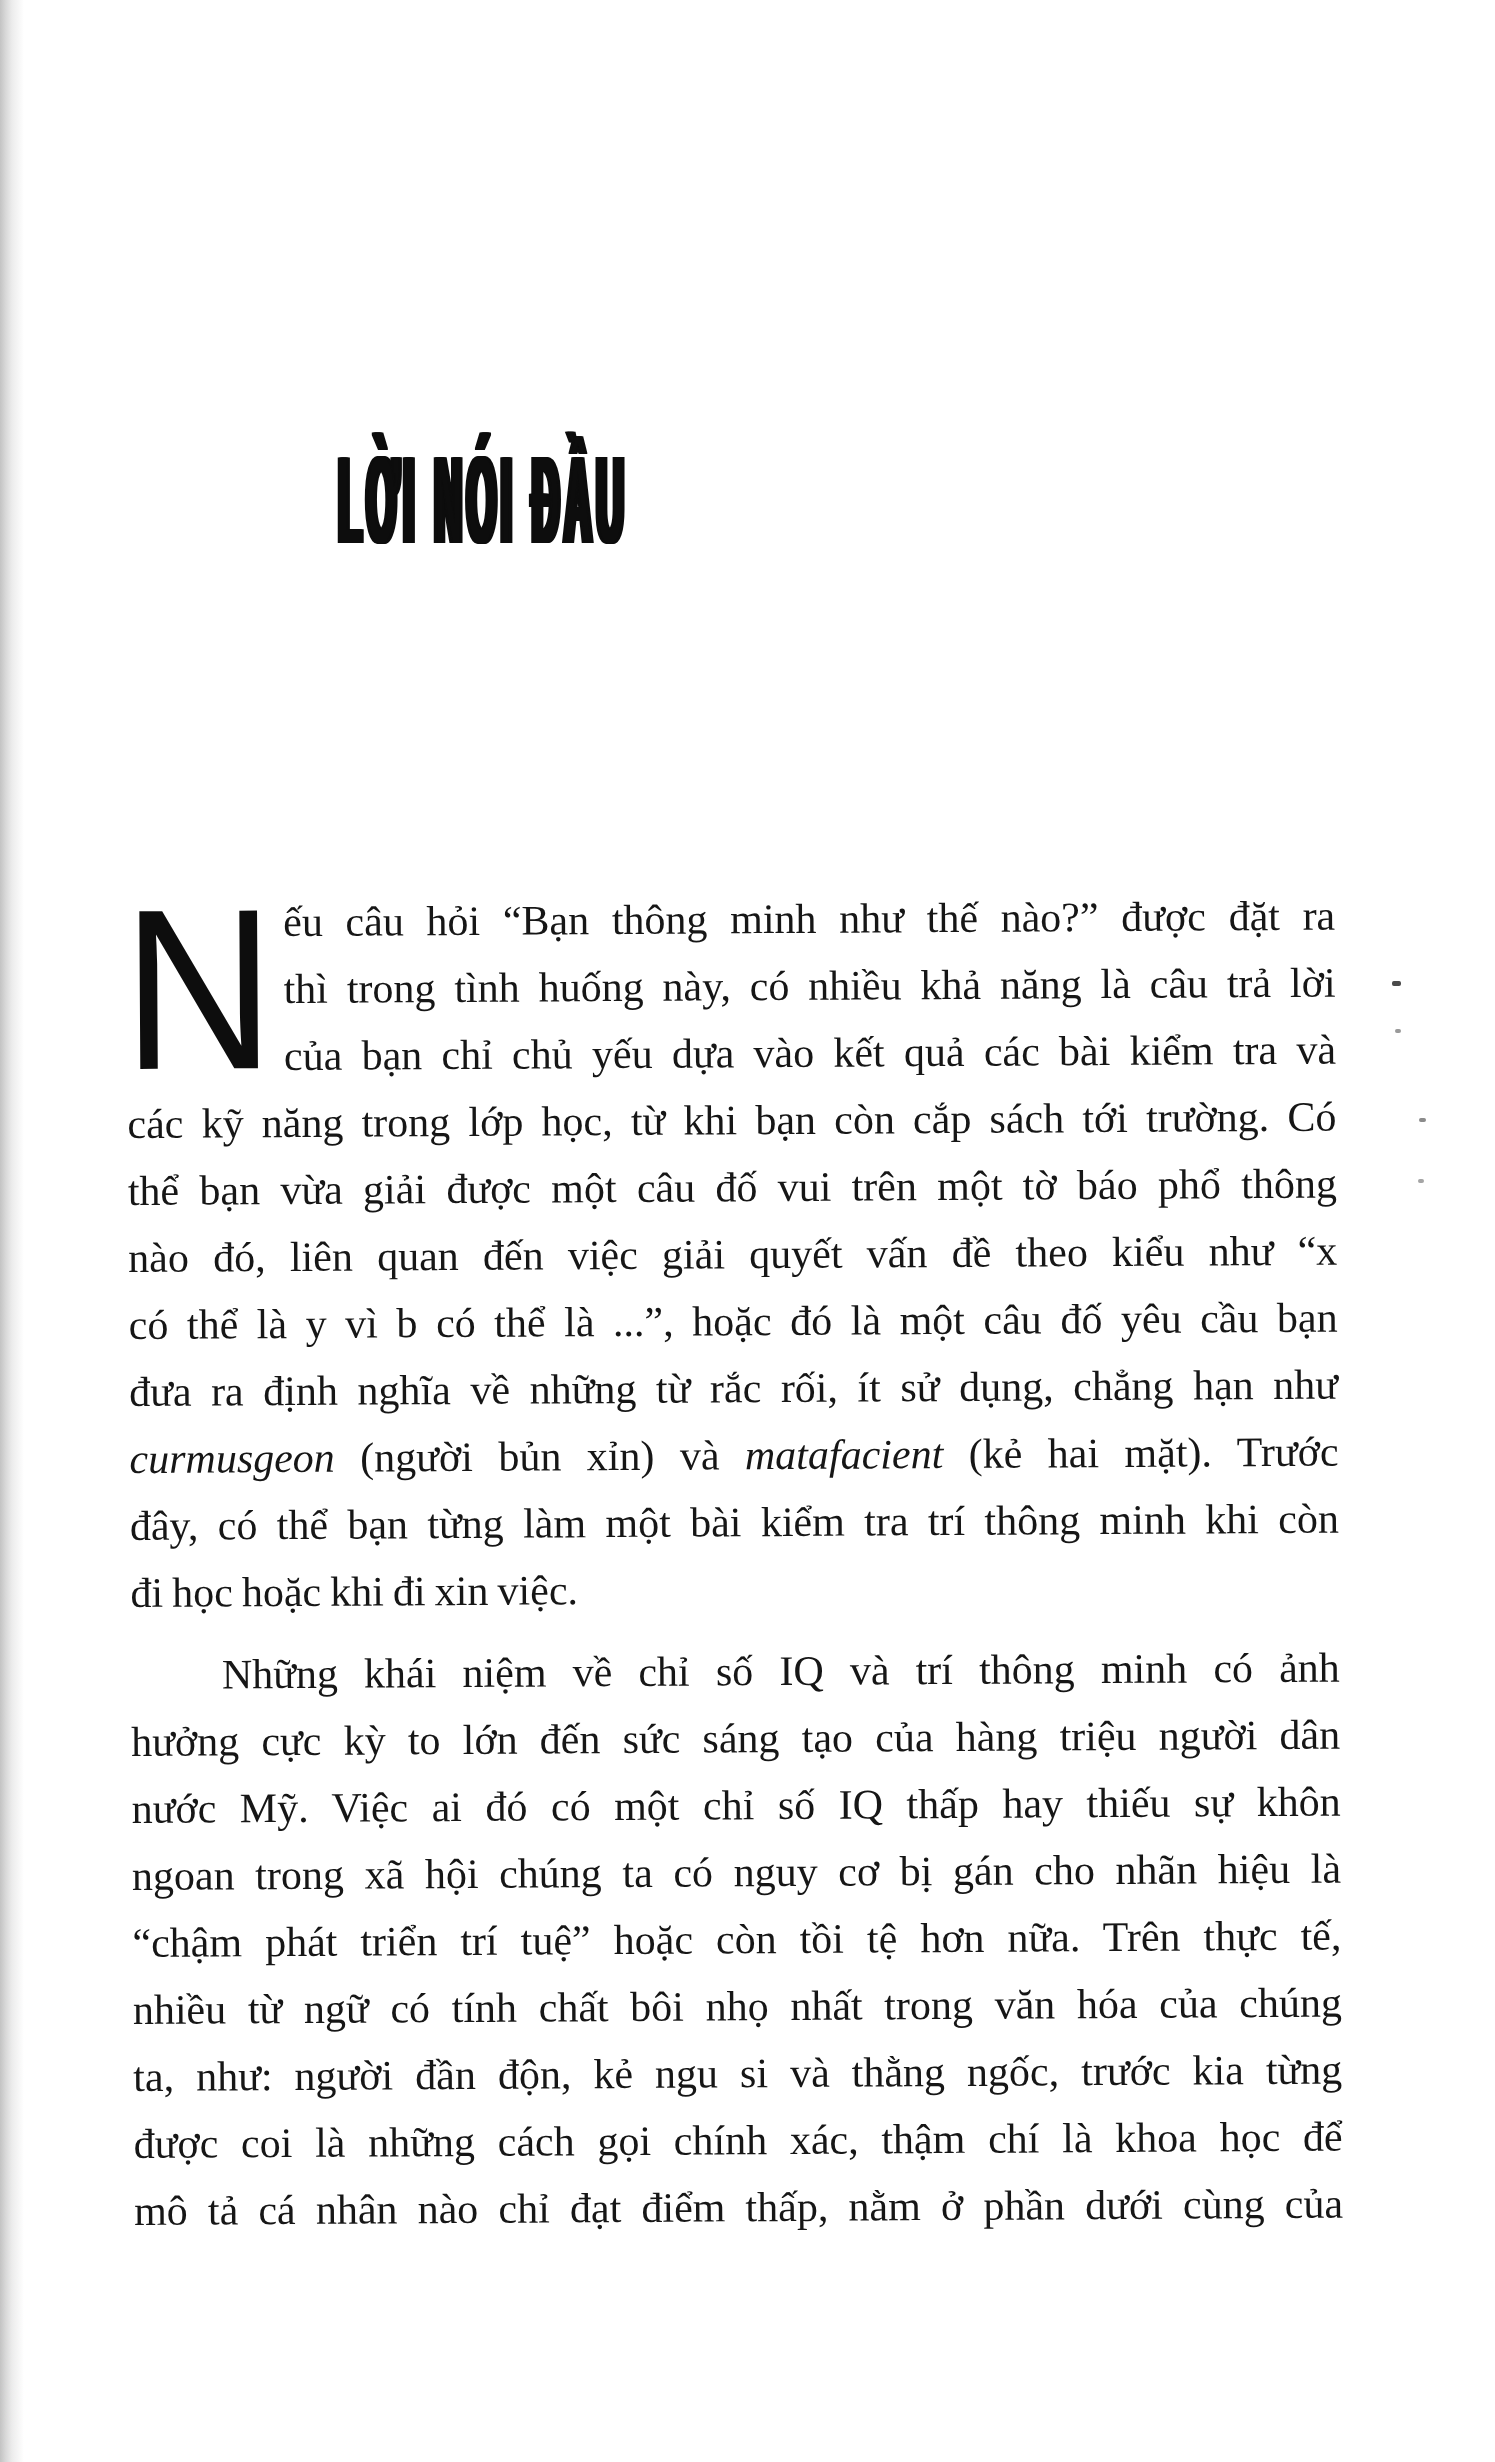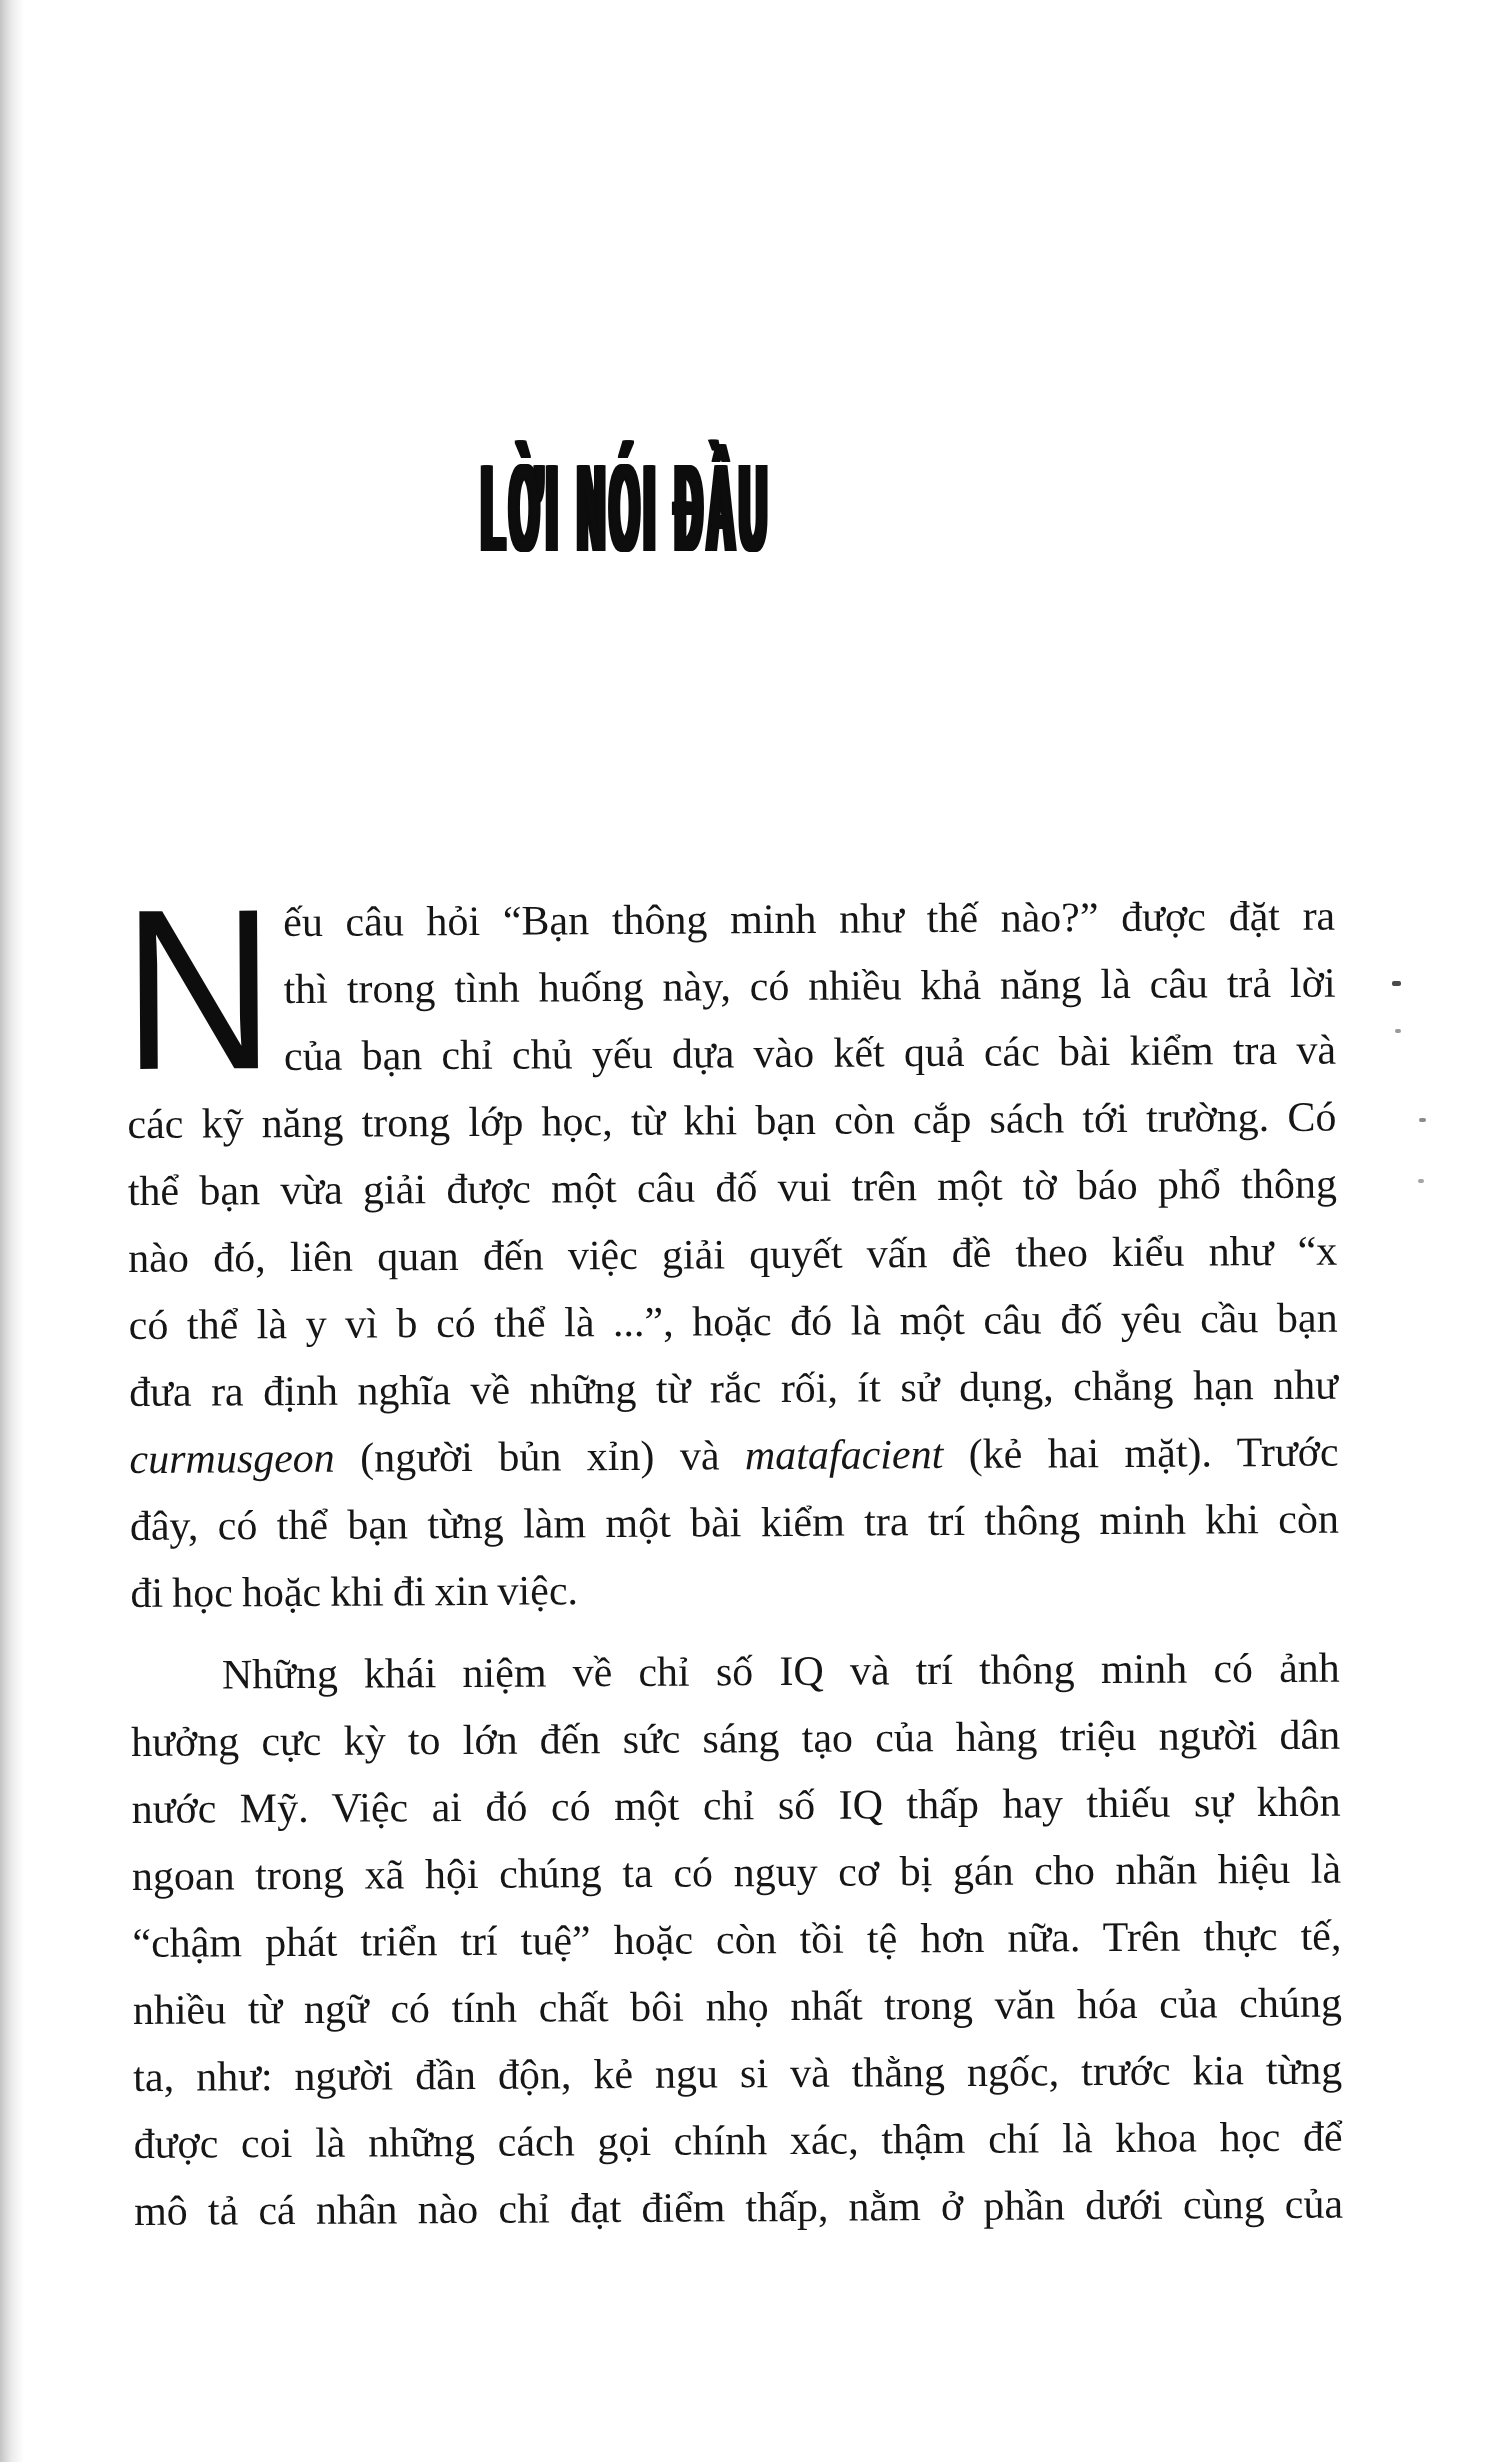--- a/index.html
+++ b/index.html
@@ -11,22 +11,22 @@
     font-family:"Liberation Serif","DejaVu Serif",serif;
     color:#161616;
   }
   
   .spine-shadow{
     position:absolute;left:0;top:0;bottom:0;width:24px;
     background:linear-gradient(to right,#c3c3c3 0px,#d8d8d8 5.6px,#ececec 12px,#ffffff 24px);
   }
   
   .title-wrap{
-    position:absolute;top:437px;left:0;width:1237px;margin:8px;
-    display:flex;justify-content:center;
+    position:absolute;top:437px;left:0;width:1237px;margin:0;
+    display:flex;justify-content:flex-start;
   }
   .title-text{
     display:inline-block;
     font-family:"Liberation Sans",sans-serif;
     font-weight:700;
     font-size:125px;line-height:125px;
     letter-spacing:17px;
     white-space:nowrap;
     color:#0d0d0d;
     transform:scaleX(0.30);

